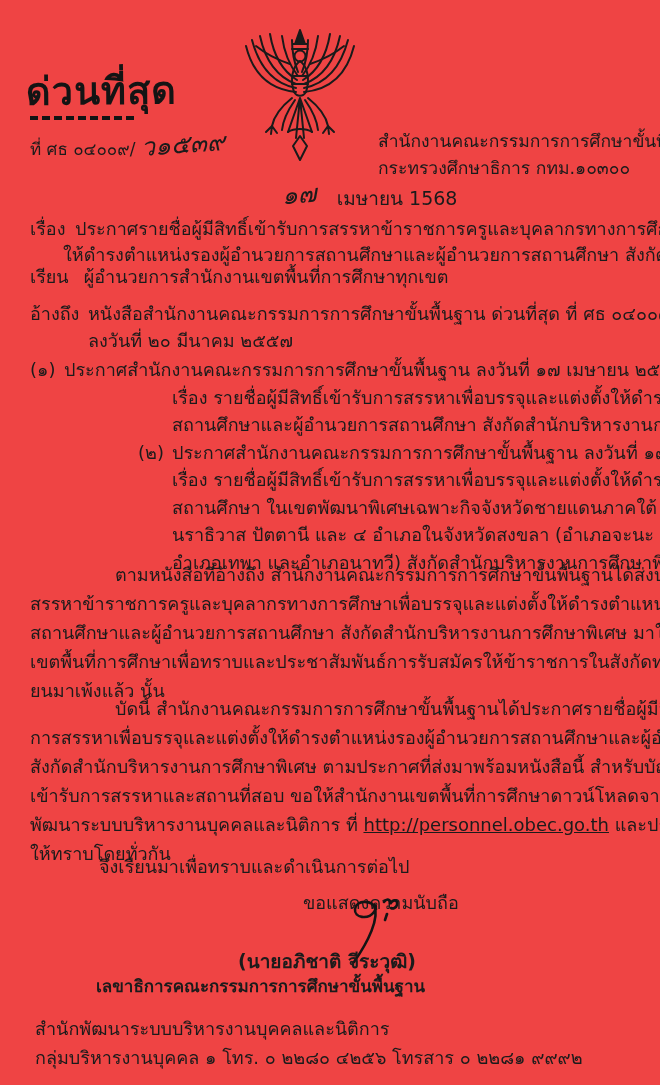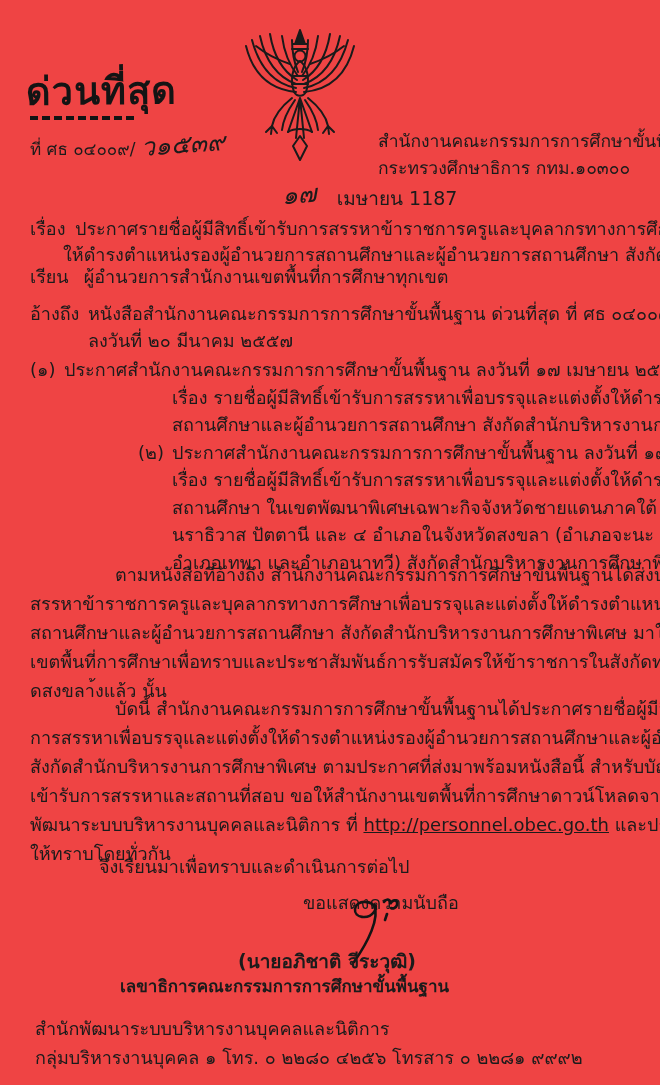--- a/index.html
+++ b/index.html
@@ -77,21 +77,21 @@
 
   .closing { position: absolute; left: 99px; top: 852px; font-size: 18px; }
   .salutation { position: absolute; left: 303px; top: 888px; font-size: 18px; }
   .signature-svg { position: absolute; left: 332px; top: 896px; }
   .sig-name {
     position: absolute; left: 0; top: 946px; width: 760px;
     font-size: 19px; font-weight: bold; text-align: left; padding-left: 238px;
   }
   .sig-title {
     position: absolute; left: 0; top: 972px;
-    font-size: 17px; font-weight: bold; padding-left: 120px;
+    font-size: 17px; font-weight: bold; padding-left: 96px;
   }
 
   .footer { position: absolute; left: 35px; top: 1014px; font-size: 18px; line-height: 29px; }
 </style>
 </head>
 <body>
 
 <div class="page">
 
   <div class="stamp">ด่วนที่สุด</div>
@@ -134,21 +134,21 @@
     </svg>
   </div>
 
   <div class="agency">
     <div class="line">สำนักงานคณะกรรมการการศึกษาขั้นพื้นฐาน</div>
     <div class="line">กระทรวงศึกษาธิการ กทม.๑๐๓๐๐</div>
   </div>
 
   <div class="dateline">
     <span class="handwritten">๑๗</span>
-    <span>เมษายน 1187</span>
+    <span>เมษายน 1568</span>
   </div>
 
   <div class="subject">
     <div class="row">
       <span class="lbl">เรื่อง</span>
       <span class="line">ประกาศรายชื่อผู้มีสิทธิ์เข้ารับการสรรหาข้าราชการครูและบุคลากรทางการศึกษาเพื่อบรรจุและแต่งตั้ง</span>
     </div>
     <div class="cont line">ให้ดำรงตำแหน่งรองผู้อำนวยการสถานศึกษาและผู้อำนวยการสถานศึกษา สังกัดสำนักบริหารงานการศึกษาพิเศษ</div>
   </div>
 
@@ -180,21 +180,21 @@
     <div class="enc-cont line">สถานศึกษา ในเขตพัฒนาพิเศษเฉพาะกิจจังหวัดชายแดนภาคใต้ เฉพาะจังหวัดยะลา</div>
     <div class="enc-cont line">นราธิวาส ปัตตานี และ ๔ อำเภอในจังหวัดสงขลา (อำเภอจะนะ อำเภอสะบ้าย้อย</div>
     <div class="enc-cont line">อำเภอเทพา และอำเภอนาทวี) สังกัดสำนักบริหารงานการศึกษาพิเศษ</div>
   </div>
 
   <div class="para para1">
     <div class="line indent">ตามหนังสือที่อ้างถึง สำนักงานคณะกรรมการการศึกษาขั้นพื้นฐานได้ส่งประกาศรับสมัคร</div>
     <div class="line">สรรหาข้าราชการครูและบุคลากรทางการศึกษาเพื่อบรรจุและแต่งตั้งให้ดำรงตำแหน่งรองผู้อำนวยการ</div>
     <div class="line">สถานศึกษาและผู้อำนวยการสถานศึกษา สังกัดสำนักบริหารงานการศึกษาพิเศษ มาให้สำนักงาน</div>
     <div class="line">เขตพื้นที่การศึกษาเพื่อทราบและประชาสัมพันธ์การรับสมัครให้ข้าราชการในสังกัดทราบโดยทั่วกัน</div>
-    <div class="line">ดสงขลา้งแล้ว นั้น</div>
+    <div class="line">ยนมาเพ้งแล้ว นั้น</div>
   </div>
 
   <div class="para para2">
     <div class="line indent">บัดนี้  สำนักงานคณะกรรมการการศึกษาขั้นพื้นฐานได้ประกาศรายชื่อผู้มีสิทธิ์เข้ารับ</div>
     <div class="line">การสรรหาเพื่อบรรจุและแต่งตั้งให้ดำรงตำแหน่งรองผู้อำนวยการสถานศึกษาและผู้อำนวยการสถานศึกษา</div>
     <div class="line">สังกัดสำนักบริหารงานการศึกษาพิเศษ ตามประกาศที่ส่งมาพร้อมหนังสือนี้ สำหรับบัญชีรายชื่อผู้มีสิทธิ์</div>
     <div class="line">เข้ารับการสรรหาและสถานที่สอบ ขอให้สำนักงานเขตพื้นที่การศึกษาดาวน์โหลดจากเว็บไซต์ของสำนัก</div>
     <div class="line">
       <span>พัฒนาระบบบริหารงานบุคคลและนิติการ ที่ </span><a class="doc-link" href="#">http://personnel.obec.go.th</a><span> และประชาสัมพันธ์</span>
     </div>

